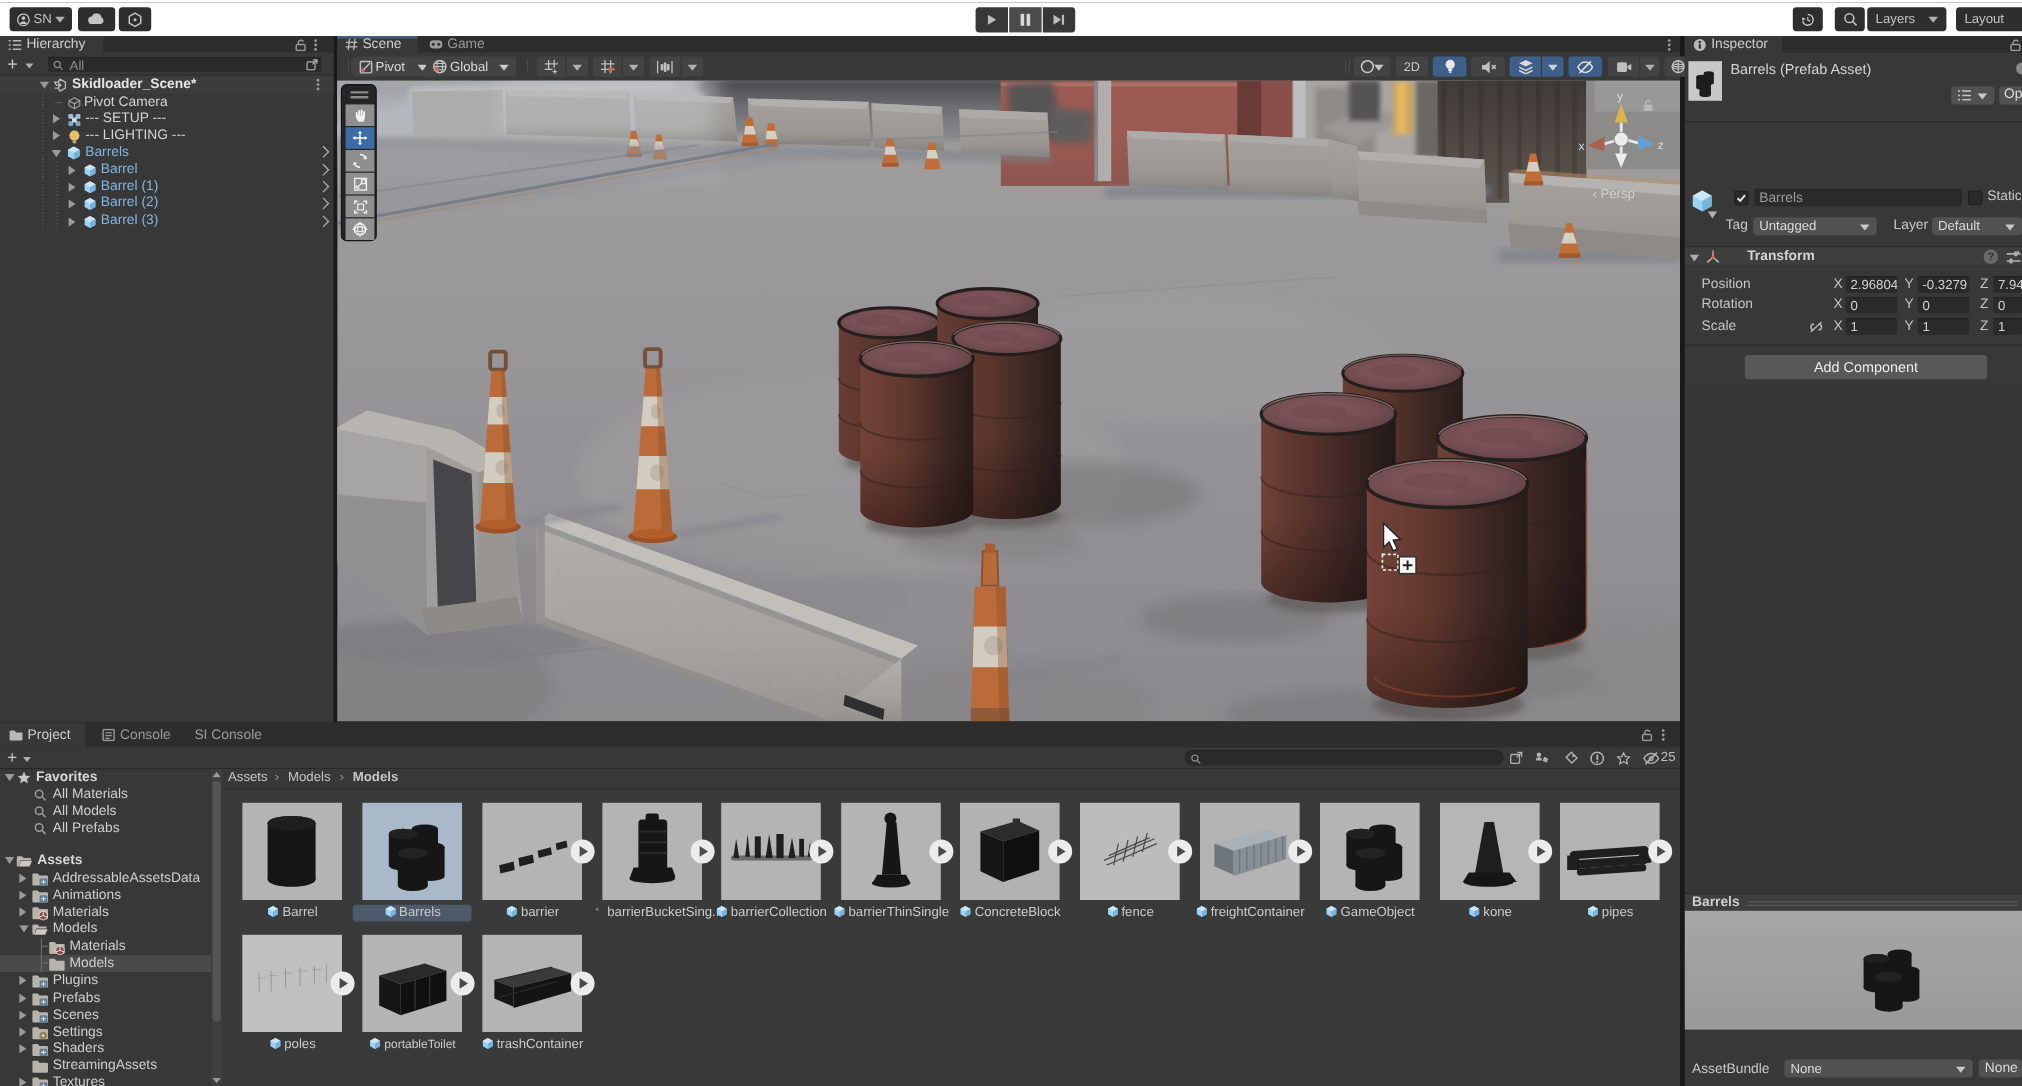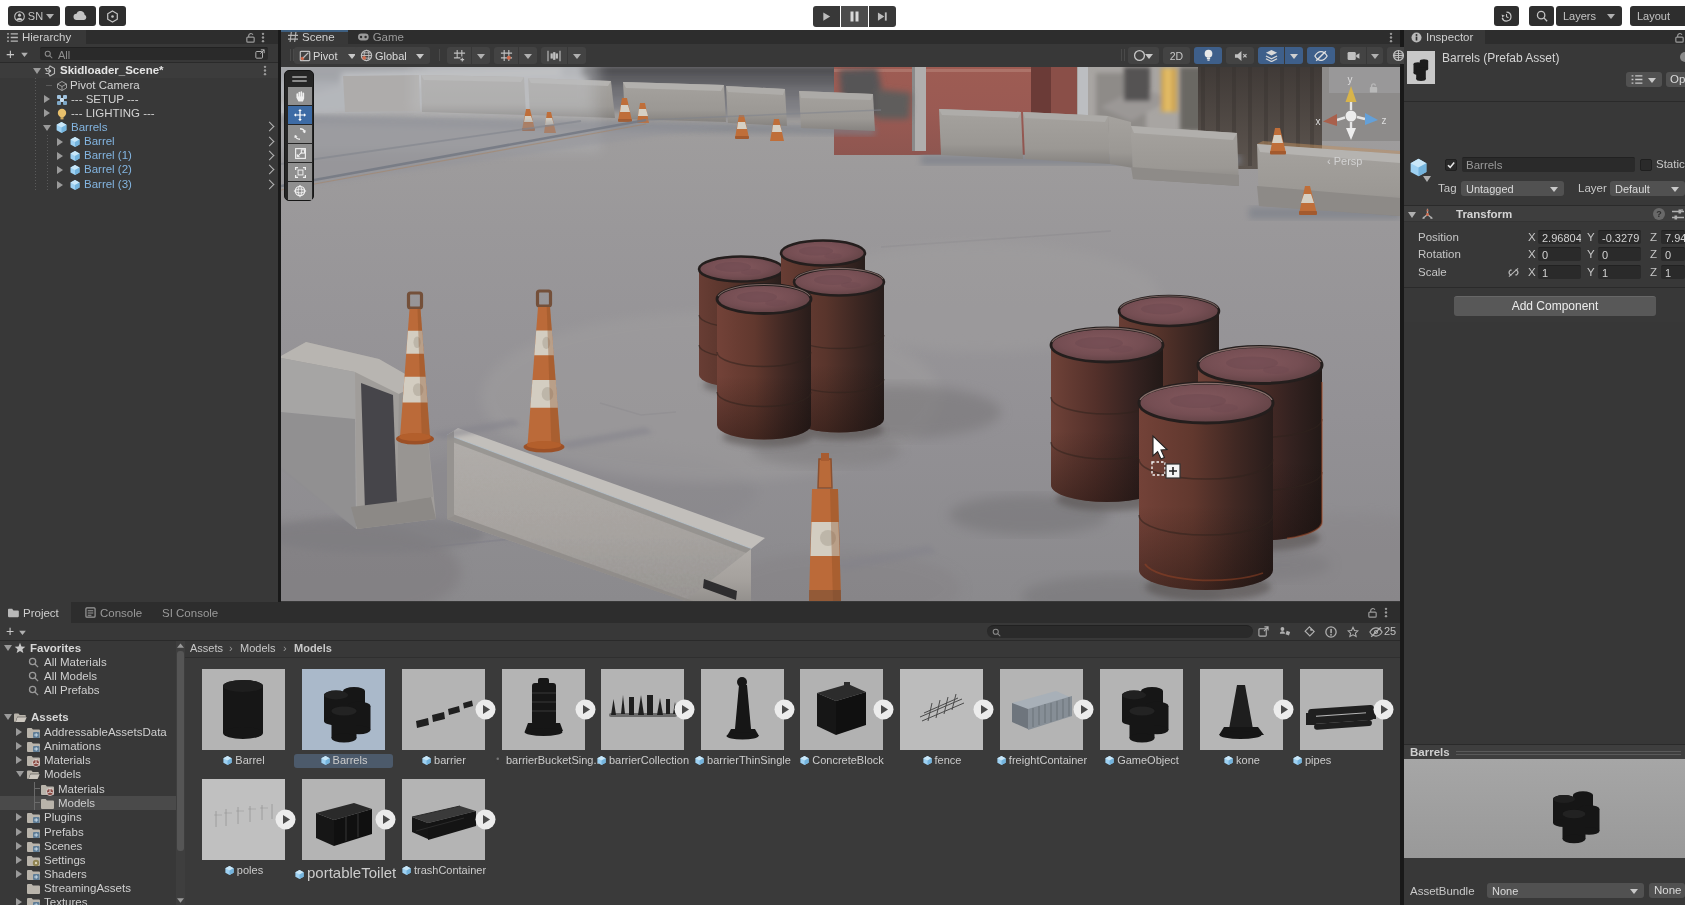--- a/index.html
+++ b/index.html
@@ -1404,21 +1404,21 @@
               <rect x="10" y="46" width="64" height="7" rx="3.5" transform="rotate(-4 41 49)"></rect>
               <rect x="14" y="53" width="58" height="6" rx="3" transform="rotate(-4 41 56)"></rect>
               <rect x="6" y="44" width="10" height="12"></rect>
               <rect x="66" y="38" width="10" height="12"></rect>
             </g>
           </svg></div>
       <div class="abs" style="left:1188px;top:41px;width:21px;height:21px;"><svg width="21" height="21" viewBox="0 0 21 21">
             <circle cx="10.5" cy="10.5" r="10" fill="#ececec"></circle>
             <path d="M8 6l7 4.5L8 15z" fill="#4a4a4a"></path>
           </svg></div>
-      <div class="abs" style="left:1107px;top:96px;width:99px;height:14px;text-align:left;font-size:11px;color:#cccccc;white-space:nowrap;"><svg width="11" height="11" viewBox="0 0 24 24" style="vertical-align:-2px;">
+      <div class="abs" style="left:1107px;top:96px;width:99px;height:14px;text-align:center;font-size:11px;color:#cccccc;white-space:nowrap;"><svg width="11" height="11" viewBox="0 0 24 24" style="vertical-align:-2px;">
             <path d="M12 2 21 7v10l-9 5-9-5V7z" fill="#9ed1f2"></path>
             <path d="M12 2 21 7l-9 5L3 7z" fill="#c9e7f8"></path>
             <path d="M12 12v10l9-5V7z" fill="#74b4dd"></path>
           </svg><span style="margin-left:2px;">pipes</span></div>
       <div class="abs" style="left:17px;top:121px;width:83px;height:81px;background:#c0c0c0;overflow:hidden;"><svg width="83" height="81" viewBox="0 0 83 81">
             <rect width="83" height="81" fill="#c0c0c0"></rect>
             <g stroke="#8a8a8a" stroke-width="0.8">
               <path d="M14 48V32M24 47V30M36 45V28M48 43V27M60 41V26M70 40V25" opacity="0.8"></path>
               <path d="M12 36h8M22 34h8M34 32h8M46 30h8M58 29h8" opacity="0.5"></path>
             </g>
@@ -1437,21 +1437,21 @@
             <path d="M14 34l18 7v26l-18-8z" fill="#161616"></path>
             <path d="M32 41l38-11v25l-38 12z" fill="#101010"></path>
             <g stroke="#303030" stroke-width="1.2">
               <path d="M44 37v25M56 34v24"></path>
             </g>
           </svg></div>
       <div class="abs" style="left:190px;top:151px;width:21px;height:21px;"><svg width="21" height="21" viewBox="0 0 21 21">
             <circle cx="10.5" cy="10.5" r="10" fill="#ececec"></circle>
             <path d="M8 6l7 4.5L8 15z" fill="#4a4a4a"></path>
           </svg></div>
-      <div class="abs" style="left:109px;top:206px;width:99px;height:14px;text-align:center;font-size:15px;color:#cccccc;white-space:nowrap;"><svg width="11" height="11" viewBox="0 0 24 24" style="vertical-align:-2px;">
+      <div class="abs" style="left:109px;top:206px;width:99px;height:14px;text-align:center;font-size:10px;color:#cccccc;white-space:nowrap;"><svg width="11" height="11" viewBox="0 0 24 24" style="vertical-align:-2px;">
             <path d="M12 2 21 7v10l-9 5-9-5V7z" fill="#9ed1f2"></path>
             <path d="M12 2 21 7l-9 5L3 7z" fill="#c9e7f8"></path>
             <path d="M12 12v10l9-5V7z" fill="#74b4dd"></path>
           </svg><span style="margin-left:2px;">portableToilet</span></div>
       <div class="abs" style="left:217px;top:121px;width:83px;height:81px;background:#b4b4b4;overflow:hidden;"><svg width="83" height="81" viewBox="0 0 83 81">
             <path d="M10 38 58 27l16 5-48 12z" fill="#3a3a3a"></path>
             <path d="M10 38l16 6v16l-16-7z" fill="#161616"></path>
             <path d="M26 44l48-12v15l-48 14z" fill="#141414"></path>
             <path d="M10 38l48-11M14 52l48-13" stroke="#2a2a2a" stroke-width="1"></path>
           </svg></div>

